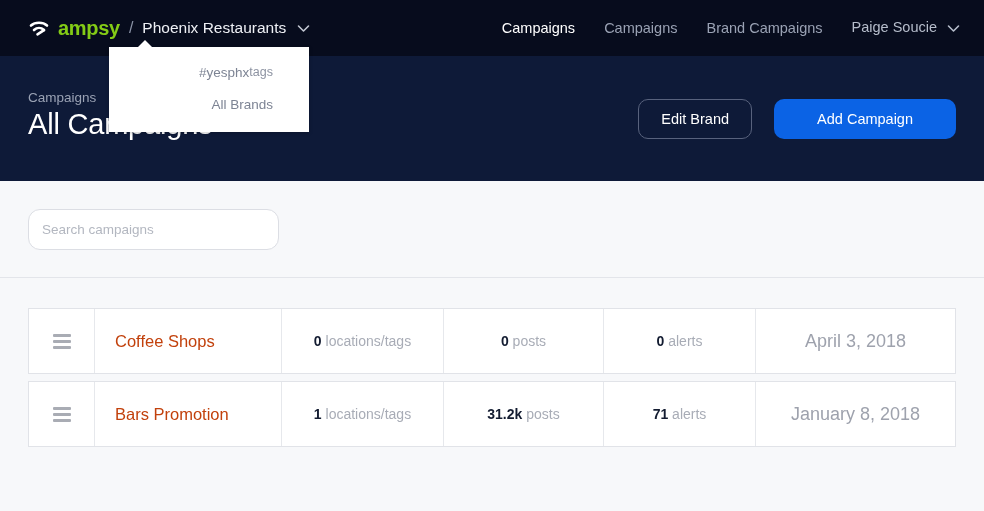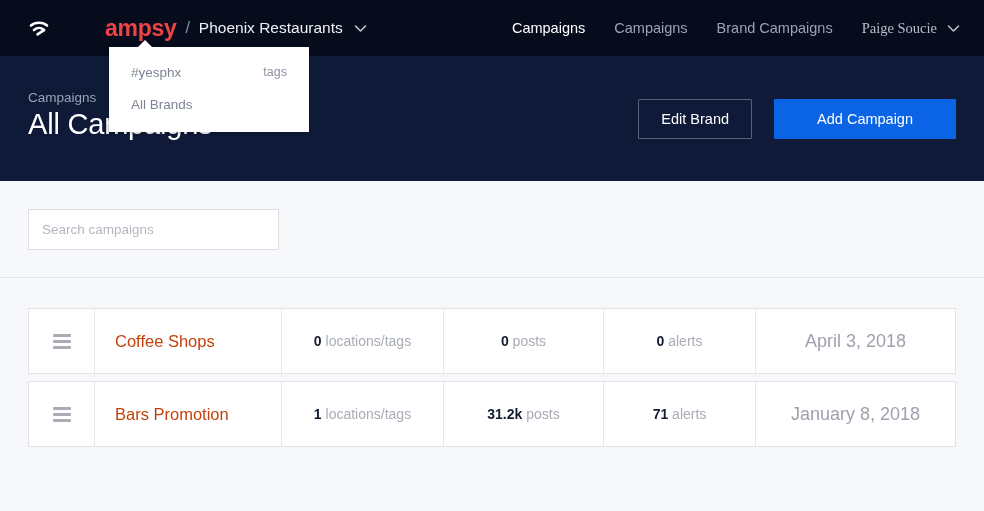--- a/index.html
+++ b/index.html
@@ -19,54 +19,54 @@
     display:flex; align-items:center;
   }
   .brand-group {
     display:flex; align-items:center; margin-left:28px; height:56px;
   }
   .logo-icon {
     width:22px; height:22px; margin-right:8px;
     display:flex; align-items:center; justify-content:center;
   }
   .logo-word {
-    color:#ef4444; font-size:23px; font-weight:bold; letter-spacing:-0.3px;margin-left:47px;
+    color:#84cc16; font-size:20px; font-weight:bold; letter-spacing:-0.3px;
   }
   .brand-sep { color:#8b93a7; font-size:16px; margin:0 9px; font-weight:400; }
   .brand-name { color:#eef0f5; font-size:15.5px; font-weight:400; }
   .brand-caret { margin-left:11px; display:flex; align-items:center; }
 
   .mainnav {
     position:absolute; right:24px; top:0; height:56px;
     display:flex; align-items:center; gap:29px;
   }
   .nav-link { font-size:14.5px; color:#9aa2b4; white-space:nowrap; cursor:pointer; }
   .nav-link.active { color:#ffffff; }
-  .user-menu { display:flex; align-items:flex-end; gap:10px; cursor:pointer;font-family:Liberation Serif, serif; }
+  .user-menu { display:flex; align-items:flex-start; gap:10px; cursor:pointer; }
   .user-menu .nav-link { color:#b6bdcb; }
 
   
   .hero {
     position:absolute; top:56px; left:0; width:984px; height:125px;
     background:#0e1a38;
   }
   .breadcrumb {
     position:absolute; left:28px; top:34px;
     font-size:13.5px; color:#9aa2b4;
   }
   .page-title {
     position:absolute; left:28px; top:52px;
     font-size:29px; color:#ffffff; font-weight:400; letter-spacing:-0.2px;
   }
   .hero-actions {
     position:absolute; right:28px; top:43px;
     display:flex; align-items:center; gap:22px;
   }
   .btn {
-    height:40px; border-radius:1px; font-size:14.5px;
+    height:40px; border-radius:10px; font-size:14.5px;
     display:flex; align-items:center; justify-content:center;
     cursor:pointer; white-space:nowrap;
   }
   .btn-outline {
     background:transparent; border:1px solid #5b6醒; border:1px solid #58627d;
     color:#ffffff; padding:0 22px;
   }
   .btn-primary {
     background:#0b63e5; color:#ffffff; padding:0 43px; border:none;
   }
@@ -80,34 +80,34 @@
   }
   .dropdown-caret {
     position:absolute; left:28px; top:-7px;
     width:0; height:0;
     border-left:8px solid transparent;
     border-right:8px solid transparent;
     border-bottom:8px solid #ffffff;
   }
   .dd-item {
     height:32px; display:flex; align-items:center;
-    padding:0 22px; font-size:13.5px; color:#7d8494; cursor:pointer;
+    padding:0 36px; font-size:13.5px; color:#7d8494; cursor:pointer;text-align:right;
   }
   .dd-item .dd-label { flex:1; }
   .dd-edit { font-size:12.5px; color:#8d93a2; cursor:pointer; }
 
   
   .searchzone {
     position:absolute; top:181px; left:0; width:984px; height:97px;
     background:#f7f8fa; border-bottom:1px solid #e3e5ea;
   }
   .search-input {
     position:absolute; left:28px; top:28px;
     width:251px; height:41px;
-    background:#ffffff; border:1px solid #dcdee4; border-radius:0;
+    background:#ffffff; border:1px solid #dcdee4; border-radius:12px;
     padding:0 13px; font-size:13.5px; color:#333;
     font-family:"Liberation Sans", sans-serif; outline:none;
   }
   .search-input::placeholder { color:#b3b7c0; }
 
   
   .tablezone {
     position:absolute; top:278px; left:0; width:984px; height:233px;
     background:#f7f8fa;
   }

